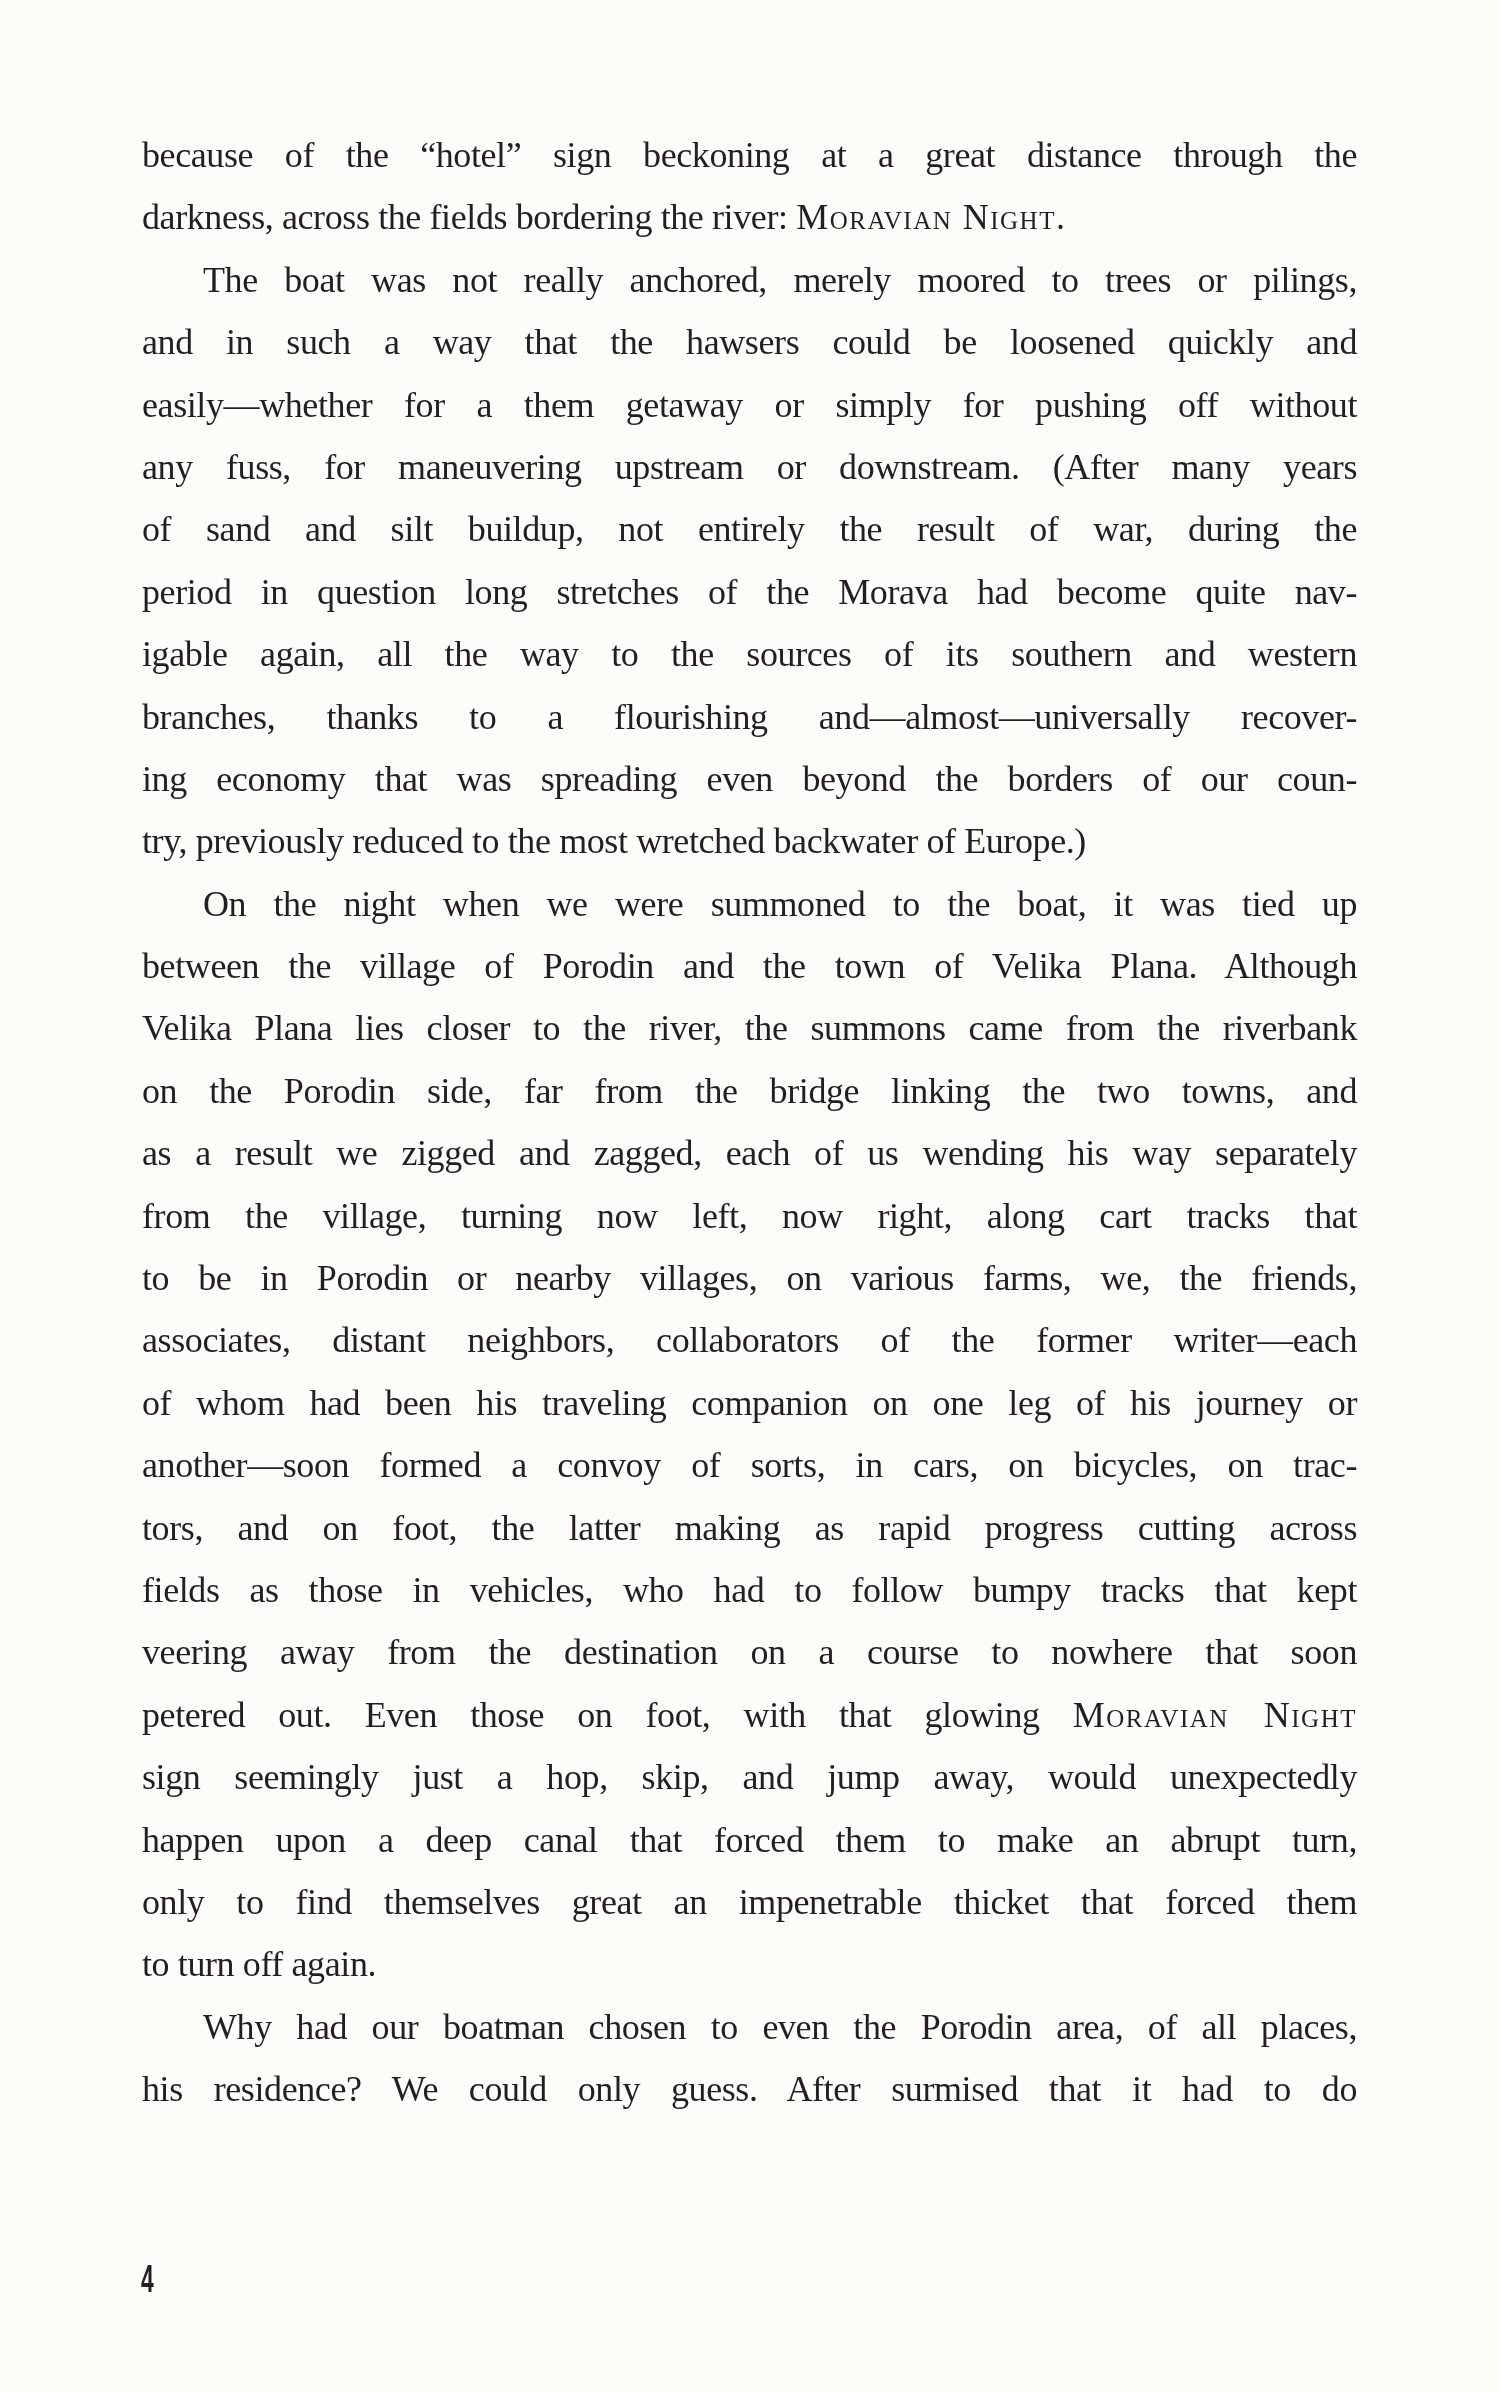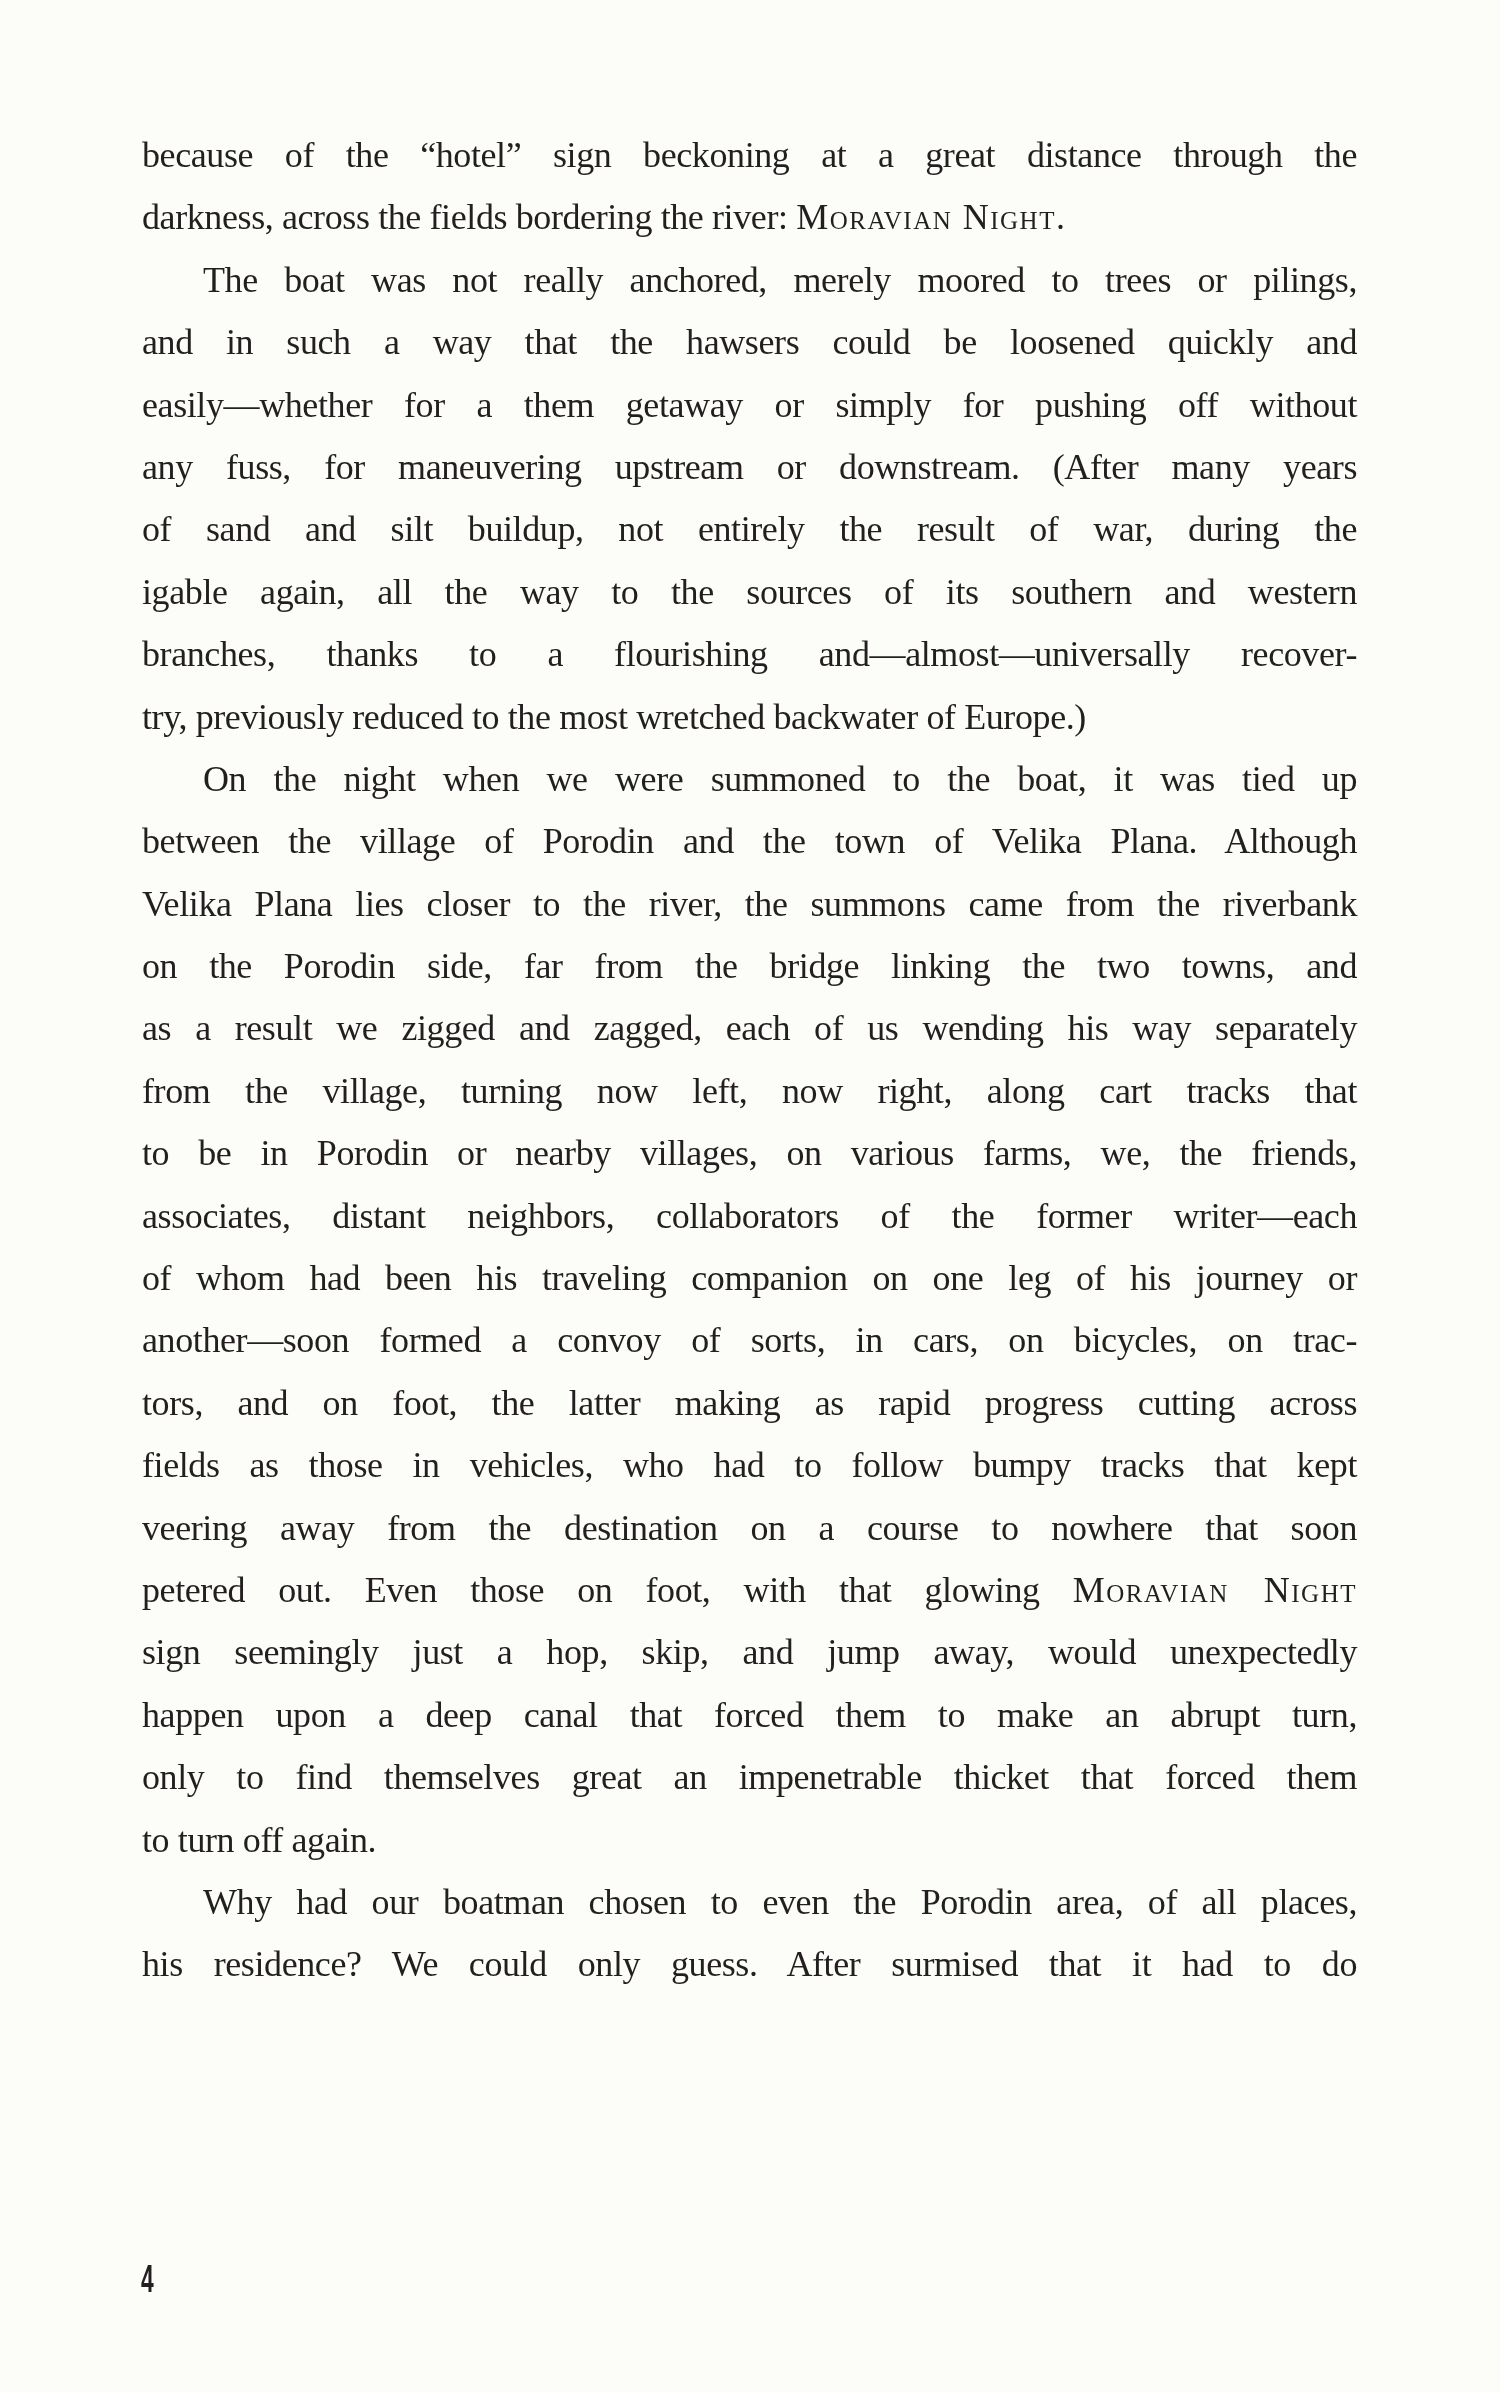--- a/index.html
+++ b/index.html
@@ -43,22 +43,24 @@
 <body>
 
 <div class="text-block" id="text-block">
     <div class="line"><span>because of the “hotel” sign beckoning at a great distance through the</span></div>
     <div class="line last"><span>darkness, across the fields bordering the river: </span><span class="sc">Moravian Night.</span></div>
     <div class="line indent"><span>The boat was not really anchored, merely moored to trees or pilings,</span></div>
     <div class="line"><span>and in such a way that the hawsers could be loosened quickly and</span></div>
     <div class="line"><span>easily—whether for a them getaway or simply for pushing off without</span></div>
     <div class="line"><span>any fuss, for maneuvering upstream or downstream. (After many years</span></div>
     <div class="line"><span>of sand and silt buildup, not entirely the result of war, during the</span></div>
+    <div class="line"><span>period in question long stretches of the Morava had become quite nav-</span></div>
     <div class="line"><span>igable again, all the way to the sources of its southern and western</span></div>
     <div class="line"><span>branches, thanks to a flourishing and—almost—universally recover-</span></div>
+    <div class="line"><span>ing economy that was spreading even beyond the borders of our coun-</span></div>
     <div class="line last"><span>try, previously reduced to the most wretched backwater of Europe.)</span></div>
     <div class="line indent"><span>On the night when we were summoned to the boat, it was tied up</span></div>
     <div class="line"><span>between the village of Porodin and the town of Velika Plana. Although</span></div>
     <div class="line"><span>Velika Plana lies closer to the river, the summons came from the riverbank</span></div>
     <div class="line"><span>on the Porodin side, far from the bridge linking the two towns, and</span></div>
     <div class="line"><span>as a result we zigged and zagged, each of us wending his way separately</span></div>
     <div class="line"><span>from the village, turning now left, now right, along cart tracks that</span></div>
     <div class="line"><span>to be in Porodin or nearby villages, on various farms, we, the friends,</span></div>
     <div class="line"><span>associates, distant neighbors, collaborators of the former writer—each</span></div>
     <div class="line"><span>of whom had been his traveling companion on one leg of his journey or</span></div>

